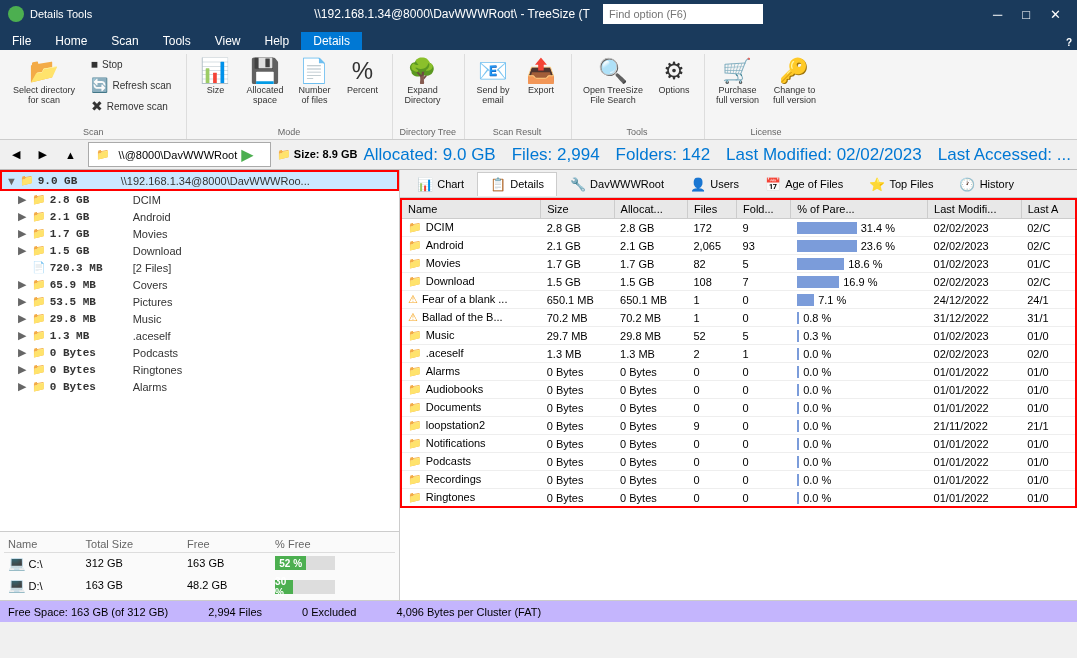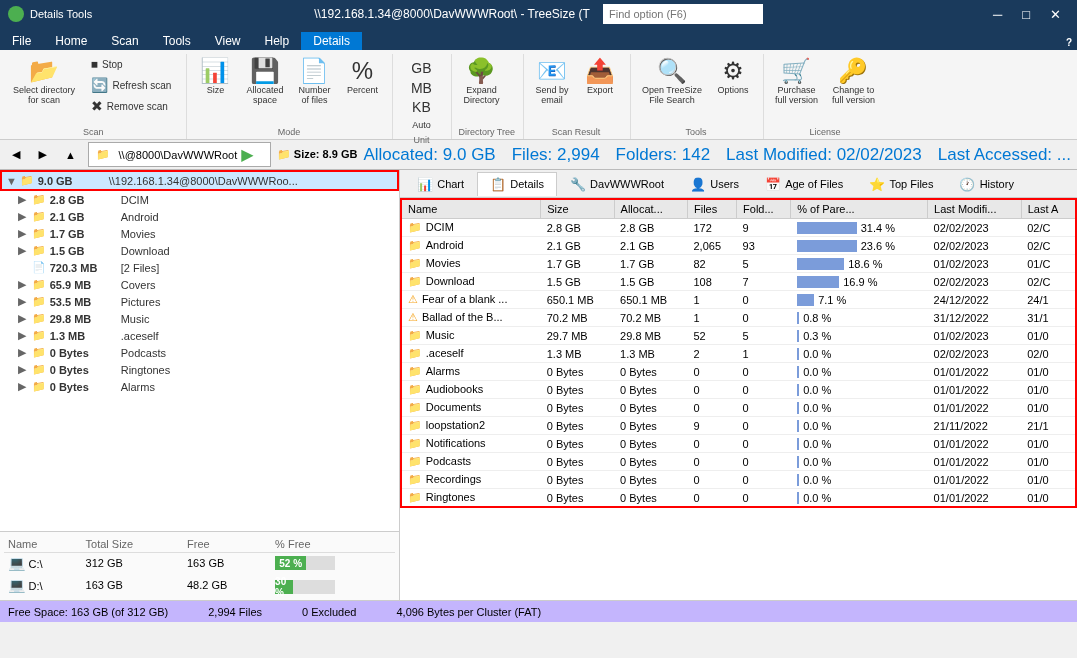--- a/index.html
+++ b/index.html
@@ -43,21 +43,21 @@
     .main-content { display: flex; height: calc(658px - 28px - 22px - 90px - 30px - 28px - 22px); }
 
     
     .left-panel { width: 400px; border-right: 1px solid #ccc; display: flex; flex-direction: column; overflow: hidden; }
     .tree-area { flex: 1; overflow: auto; background: white; }
     .tree-item { display: flex; align-items: center; padding: 2px 4px; cursor: pointer; white-space: nowrap; }
     .tree-item.selected { background: #cce8ff; }
     .tree-item.root { border: 2px solid red; }
     .tree-arrow { cursor: pointer; width: 14px; color: #666; }
     .folder-icon { color: #f5a623; margin-right: 4px; }
-    .tree-size { font-weight: bold; min-width: 65px; color: #333; margin-right: 6px; }
+    .tree-size { font-weight: bold; min-width: 65px; color: #333; margin-right: 18px; font-family: Liberation Mono, monospace; }
     .tree-name { color: #333; }
 
     
     .drive-panel { border-top: 1px solid #ccc; background: #fafafa; padding: 4px; }
     .drive-table { width: 100%; border-collapse: collapse; font-size: 11px; }
     .drive-table th { text-align: left; font-weight: normal; color: #666; padding: 2px 4px; border-bottom: 1px solid #ddd; }
     .drive-table td { padding: 2px 4px; }
     .drive-bar-container { width: 60px; height: 14px; background: #ddd; display: inline-block; }
     .drive-bar { height: 100%; display: flex; align-items: center; justify-content: center; font-size: 10px; color: white; font-weight: bold; }
 
@@ -155,29 +155,20 @@
 of files</span>
       </div>
       <div class="ribbon-btn">
         <div class="ribbon-btn-icon">%</div>
         <span>Percent</span>
       </div>
     </div>
     <div class="ribbon-group-label">Mode</div>
   </div>
 
-  <div class="ribbon-group">
-    <div class="ribbon-buttons">
-      <div class="ribbon-btn">
-        <div class="ribbon-btn-icon" style="font-size:14px;line-height:1.4">GB<br>MB<br>KB</div>
-        <span>Auto</span>
-      </div>
-    </div>
-    <div class="ribbon-group-label">Unit</div>
-  </div>
 
   <div class="ribbon-group">
     <div class="ribbon-buttons">
       <div class="ribbon-btn">
         <div class="ribbon-btn-icon">🌳</div>
         <span style="white-space:pre-line;text-align:center">Expand
 Directory</span>
       </div>
     </div>
     <div class="ribbon-group-label">Directory Tree</div>

